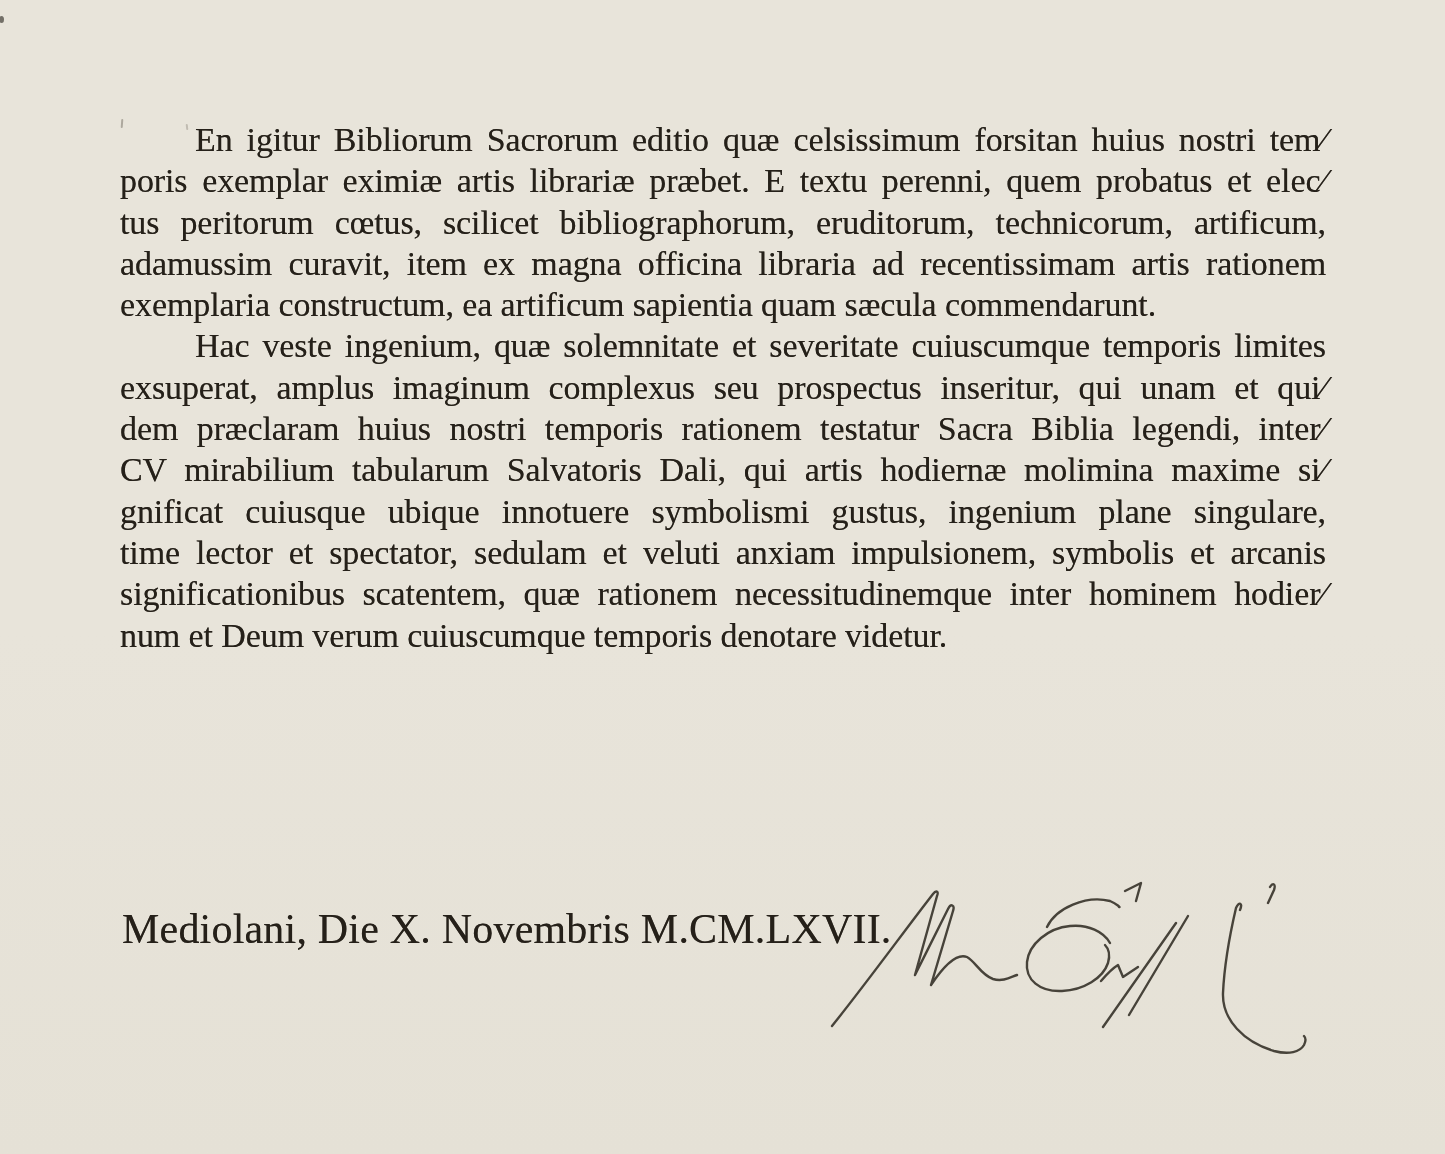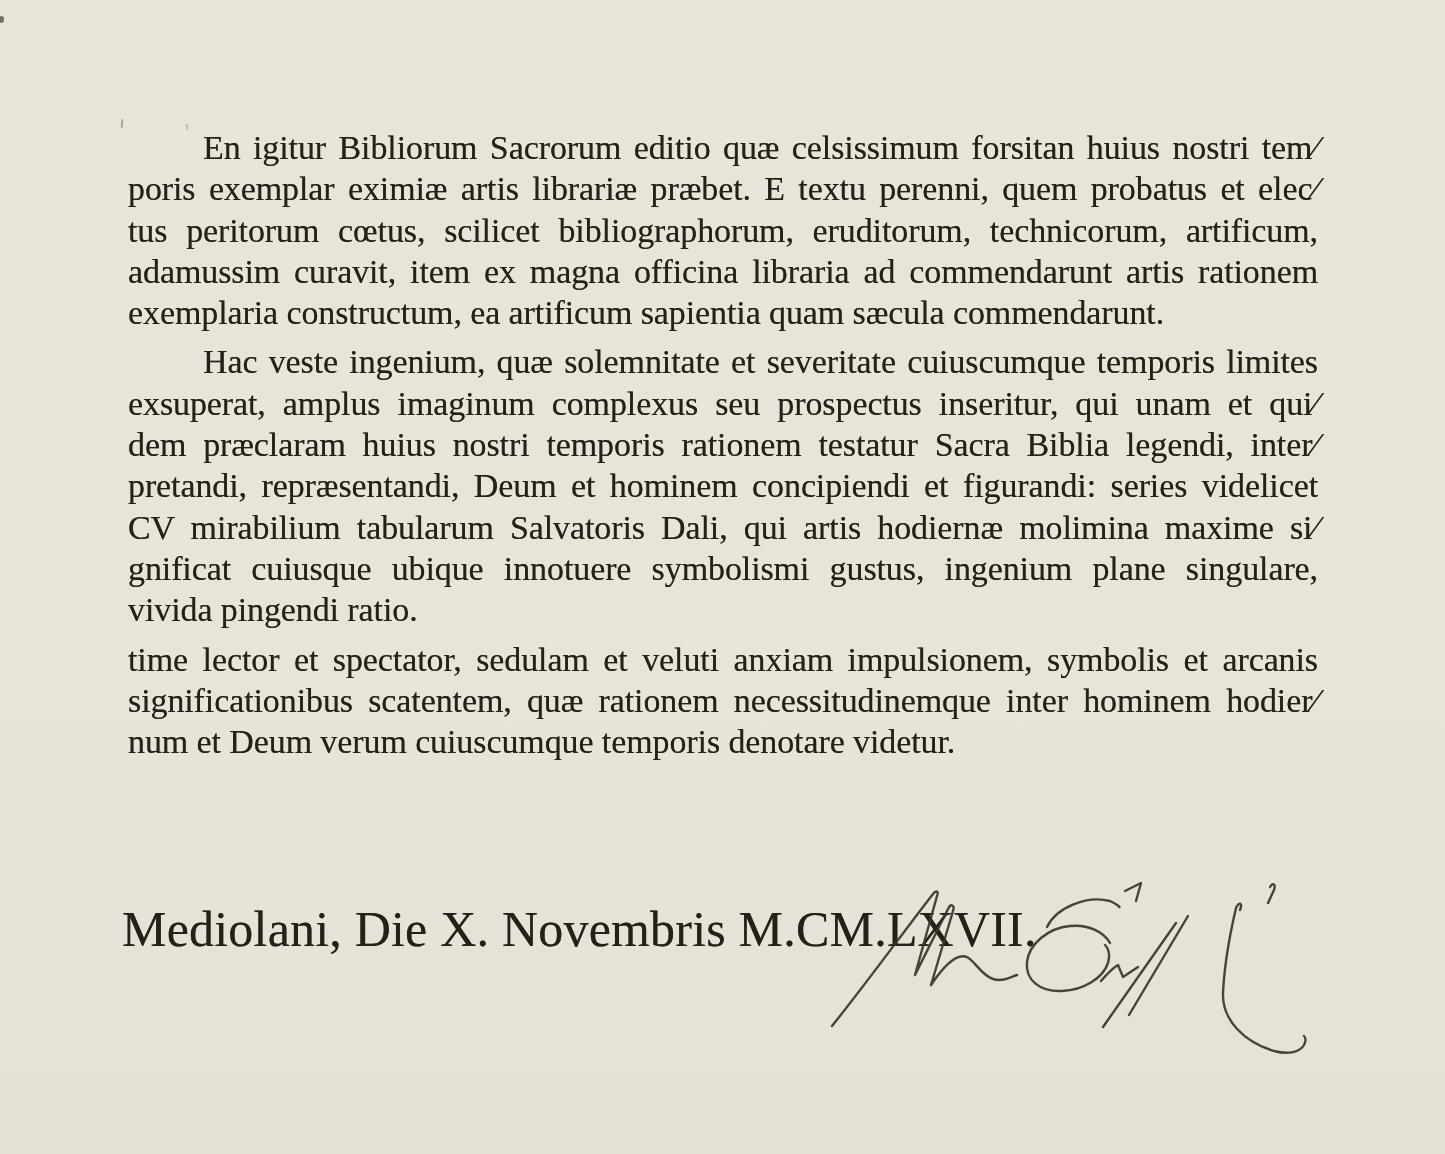--- a/index.html
+++ b/index.html
@@ -13,31 +13,31 @@
     width:1445px;height:1154px;position:relative;overflow:hidden;
     background:linear-gradient(180deg,var(--background) 0%,var(--background) 55%,var(--background_edge) 100%);
     font-family:"Liberation Serif", serif;
   }
   .text-block{
     position:absolute;left:120px;top:119px;width:1206px;
     font-size:34px;line-height:41.3px;color:var(--ink);
     letter-spacing:-0.1px;
     text-shadow:0 0 0.5px rgba(37,32,25,.65);
   }
-  .paragraph{margin:8px;}
+  .paragraph{margin:0;}
   .line{
     text-align:justify;
     text-align-last:justify;
     text-justify:inter-word;
   }
   .line.indent{text-indent:75px;}
   .line.last{text-align:right;text-align-last:left;}
   .dateline{
     position:absolute;left:122px;top:905px;
-    font-size:50px;line-height:48px;color:var(--ink);
+    font-size:42px;line-height:48px;color:var(--ink);
     letter-spacing:0.2px;
     text-shadow:0 0 0.5px rgba(37,32,25,.65);
   }
   .signature{
     position:absolute;left:820px;top:850px;width:560px;height:250px;
   }
   .signature path{
     fill:none;stroke:var(--signature_ink);stroke-width:2.4;
     stroke-linecap:round;stroke-linejoin:round;opacity:.92;
   }
@@ -52,32 +52,30 @@
 <div class="artifact t1"></div>
 <div class="artifact t2"></div>
 <div class="artifact speck"></div>
 
 <div class="text-block">
 
   <div class="paragraph">
     <div class="line indent">En igitur Bibliorum Sacrorum editio quæ celsissimum forsitan huius nostri tem⁄</div>
     <div class="line">poris exemplar eximiæ artis librariæ præbet. E textu perenni, quem probatus et elec⁄</div>
     <div class="line">tus peritorum cœtus, scilicet bibliographorum, eruditorum, technicorum, artificum,</div>
-    <div class="line">adamussim curavit, item ex magna officina libraria ad commendarunt artis rationem</div>
+    <div class="line">adamussim curavit, item ex magna officina libraria ad recentissimam artis rationem</div>
     <div class="line last">exemplaria constructum, ea artificum sapientia quam sæcula commendarunt.</div>
   </div>
 
   <div class="paragraph">
     <div class="line indent">Hac veste ingenium, quæ solemnitate et severitate cuiuscumque temporis limites</div>
     <div class="line">exsuperat, amplus imaginum complexus seu prospectus inseritur, qui unam et qui⁄</div>
     <div class="line">dem præclaram huius nostri temporis rationem testatur Sacra Biblia legendi, inter⁄</div>
-    <div class="line">pretandi, repræsentandi, Deum et hominem concipiendi et figurandi: series videlicet</div>
     <div class="line">CV mirabilium tabularum Salvatoris Dali, qui artis hodiernæ molimina maxime si⁄</div>
     <div class="line">gnificat cuiusque ubique innotuere symbolismi gustus, ingenium plane singulare,</div>
-    <div class="line last">vivida pingendi ratio.</div>
   </div>
 
   <div class="paragraph">
     <div class="line">time lector et spectator, sedulam et veluti anxiam impulsionem, symbolis et arcanis</div>
     <div class="line">significationibus scatentem, quæ rationem necessitudinemque inter hominem hodier⁄</div>
     <div class="line last">num et Deum verum cuiuscumque temporis denotare videtur.</div>
   </div>
 
 </div>
 

